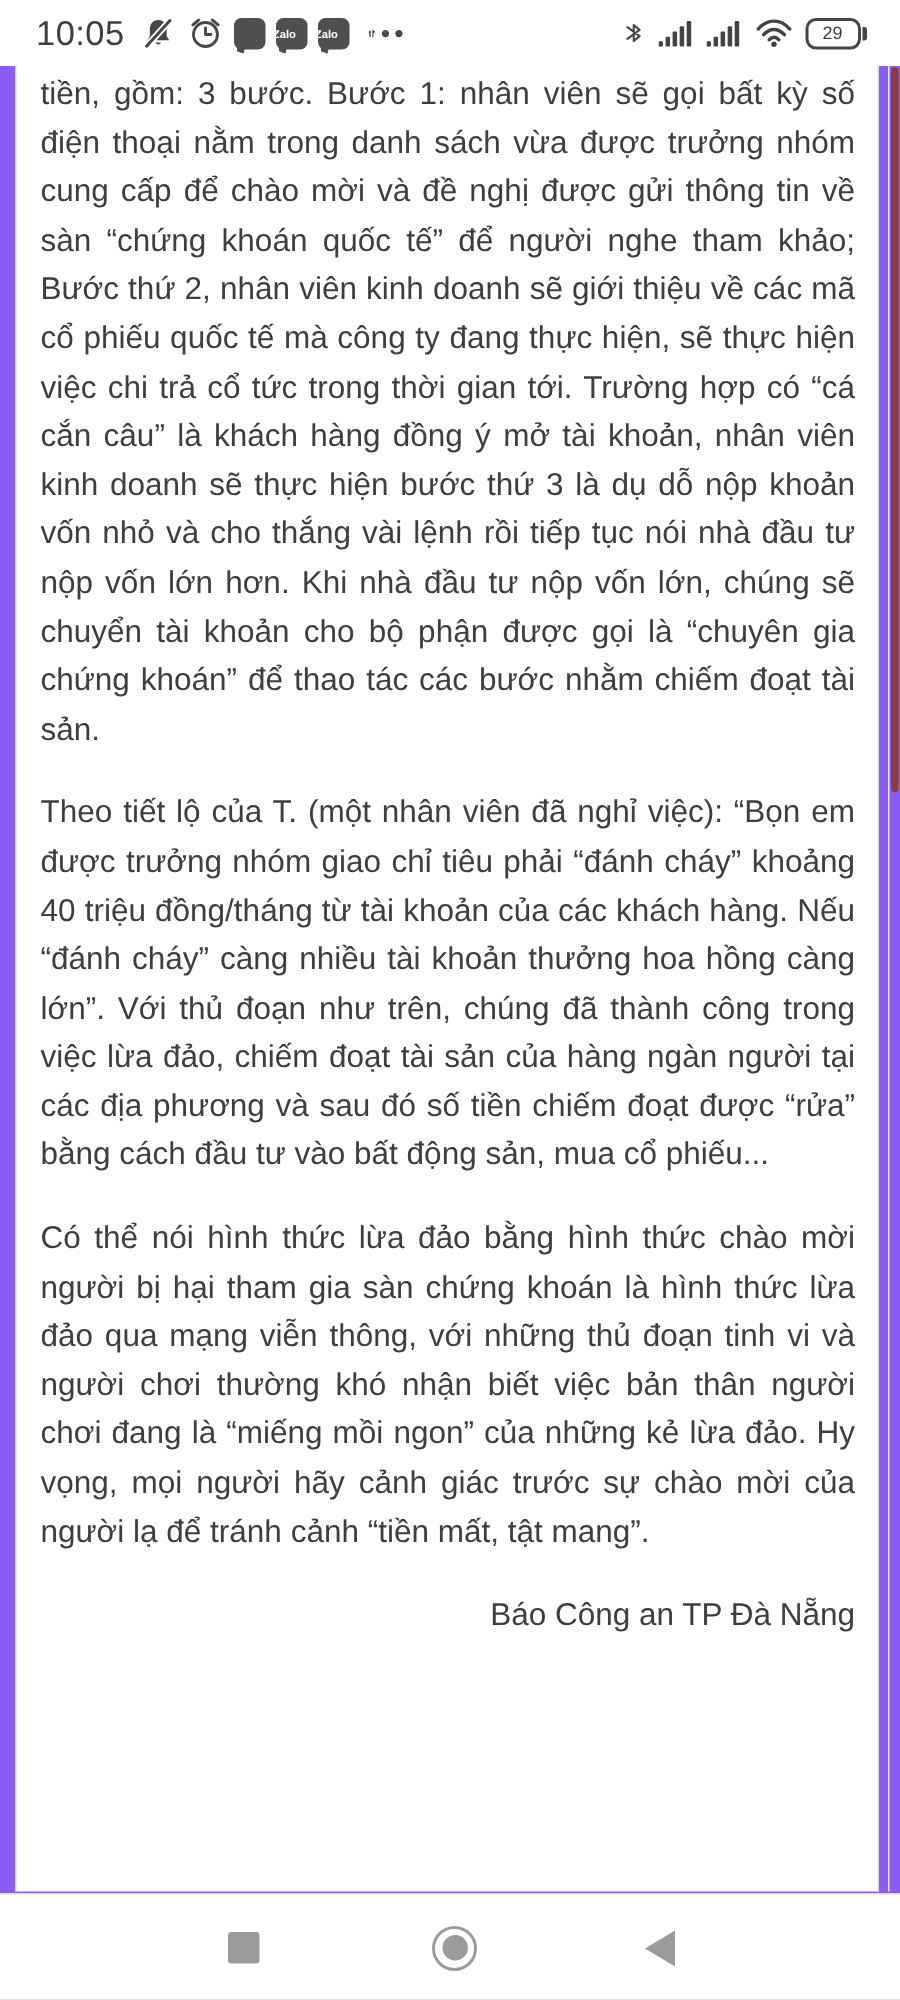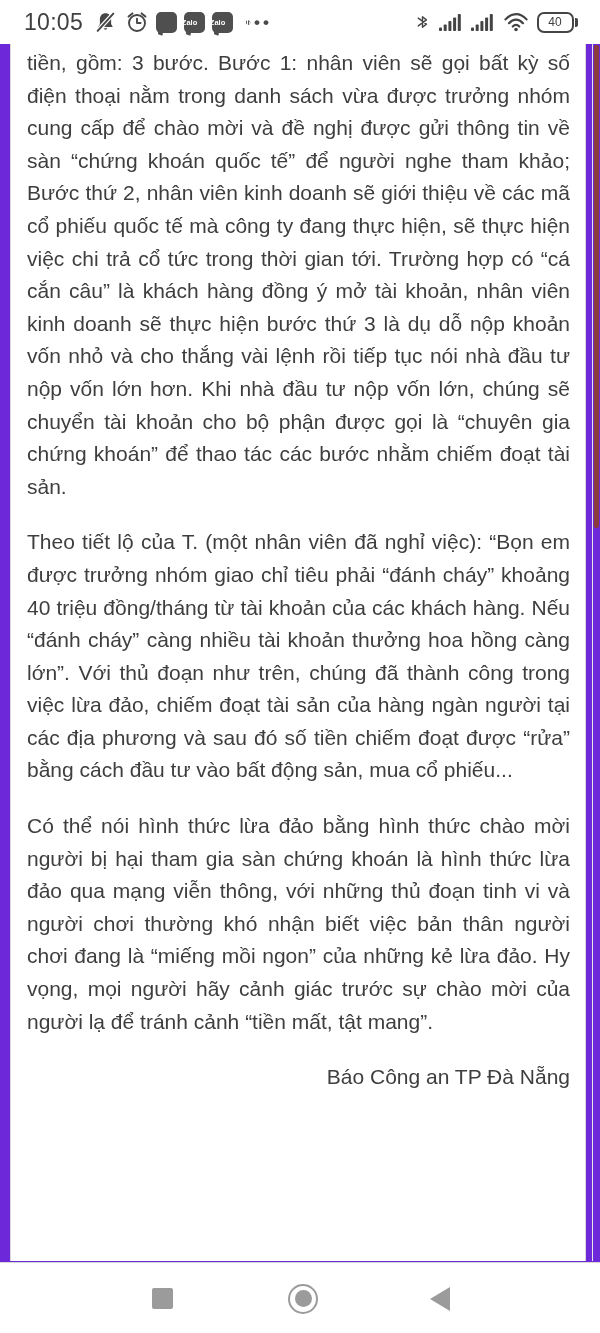--- a/index.html
+++ b/index.html
@@ -1,19 +1,19 @@
 <!DOCTYPE html>
 <html><head>
 <meta charset="utf-8">
 <style>
   * { margin:0; padding:0; box-sizing:border-box; }
   html,body { background:#ffffff; }
   body { font-family:"Liberation Sans","DejaVu Sans",sans-serif; }
 
-  .screen { position:relative; width:600px; height:1333px; background:#6d28d9; overflow:hidden; }
+  .screen { position:relative; width:600px; height:1333px; background:#8b5cf6; overflow:hidden; }
 
   
   .status-bar {
     position:absolute; top:0; left:0; right:0; height:44px;
     display:flex; align-items:center; justify-content:space-between;
     padding:0 22px 0 24px; background:#ffffff;
   }
   .sb-left, .sb-right { display:flex; align-items:center; }
   .sb-left { gap:7px; }
   .sb-right { gap:8px; }
@@ -154,21 +154,21 @@
         <svg width="26" height="20" viewBox="0 0 24 19">
           <path d="M2,7 C5,3.6 8.5,2 12,2 C15.5,2 19,3.6 22,7" fill="none" stroke="#434343" stroke-width="2.1" stroke-linecap="round"></path>
           <path d="M5.4,10.6 C7.4,8.4 9.6,7.3 12,7.3 C14.4,7.3 16.6,8.4 18.6,10.6" fill="none" stroke="#434343" stroke-width="2.1" stroke-linecap="round"></path>
           <path d="M8.9,13.8 C9.9,12.7 10.9,12.2 12,12.2 C13.1,12.2 14.1,12.7 15.1,13.8" fill="none" stroke="#434343" stroke-width="2.1" stroke-linecap="round"></path>
           <circle cx="12" cy="16.6" r="1.7" fill="#434343"></circle>
         </svg>
       </span>
 
       <span class="battery">
         <span class="battery-body">
-          <span class="battery-num">40</span>
+          <span class="battery-num">29</span>
         </span>
         <span class="battery-nub"></span>
       </span>
     </div>
   </header>
 
   <main class="content">
     <p>tiền, gồm: 3 bước. Bước 1: nhân viên sẽ gọi bất kỳ số điện thoại nằm trong danh sách vừa được trưởng nhóm cung cấp để chào mời và đề nghị được gửi thông tin về sàn “chứng khoán quốc tế” để người nghe tham khảo; Bước thứ 2, nhân viên kinh doanh sẽ giới thiệu về các mã cổ phiếu quốc tế mà công ty đang thực hiện, sẽ thực hiện việc chi trả cổ tức trong thời gian tới. Trường hợp có “cá cắn câu” là khách hàng đồng ý mở tài khoản, nhân viên kinh doanh sẽ thực hiện bước thứ 3 là dụ dỗ nộp khoản vốn nhỏ và cho thắng vài lệnh rồi tiếp tục nói nhà đầu tư nộp vốn lớn hơn. Khi nhà đầu tư nộp vốn lớn, chúng sẽ chuyển tài khoản cho bộ phận được gọi là “chuyên gia chứng khoán” để thao tác các bước nhằm chiếm đoạt tài sản.</p>
     <p>Theo tiết lộ của T. (một nhân viên đã nghỉ việc): “Bọn em được trưởng nhóm giao chỉ tiêu phải “đánh cháy” khoảng 40 triệu đồng/tháng từ tài khoản của các khách hàng. Nếu “đánh cháy” càng nhiều tài khoản thưởng hoa hồng càng lớn”. Với thủ đoạn như trên, chúng đã thành công trong việc lừa đảo, chiếm đoạt tài sản của hàng ngàn người tại các địa phương và sau đó số tiền chiếm đoạt được “rửa” bằng cách đầu tư vào bất động sản, mua cổ phiếu...</p>
     <p>Có thể nói hình thức lừa đảo bằng hình thức chào mời người bị hại tham gia sàn chứng khoán là hình thức lừa đảo qua mạng viễn thông, với những thủ đoạn tinh vi và người chơi thường khó nhận biết việc bản thân người chơi đang là “miếng mồi ngon” của những kẻ lừa đảo. Hy vọng, mọi người hãy cảnh giác trước sự chào mời của người lạ để tránh cảnh “tiền mất, tật mang”.</p>

